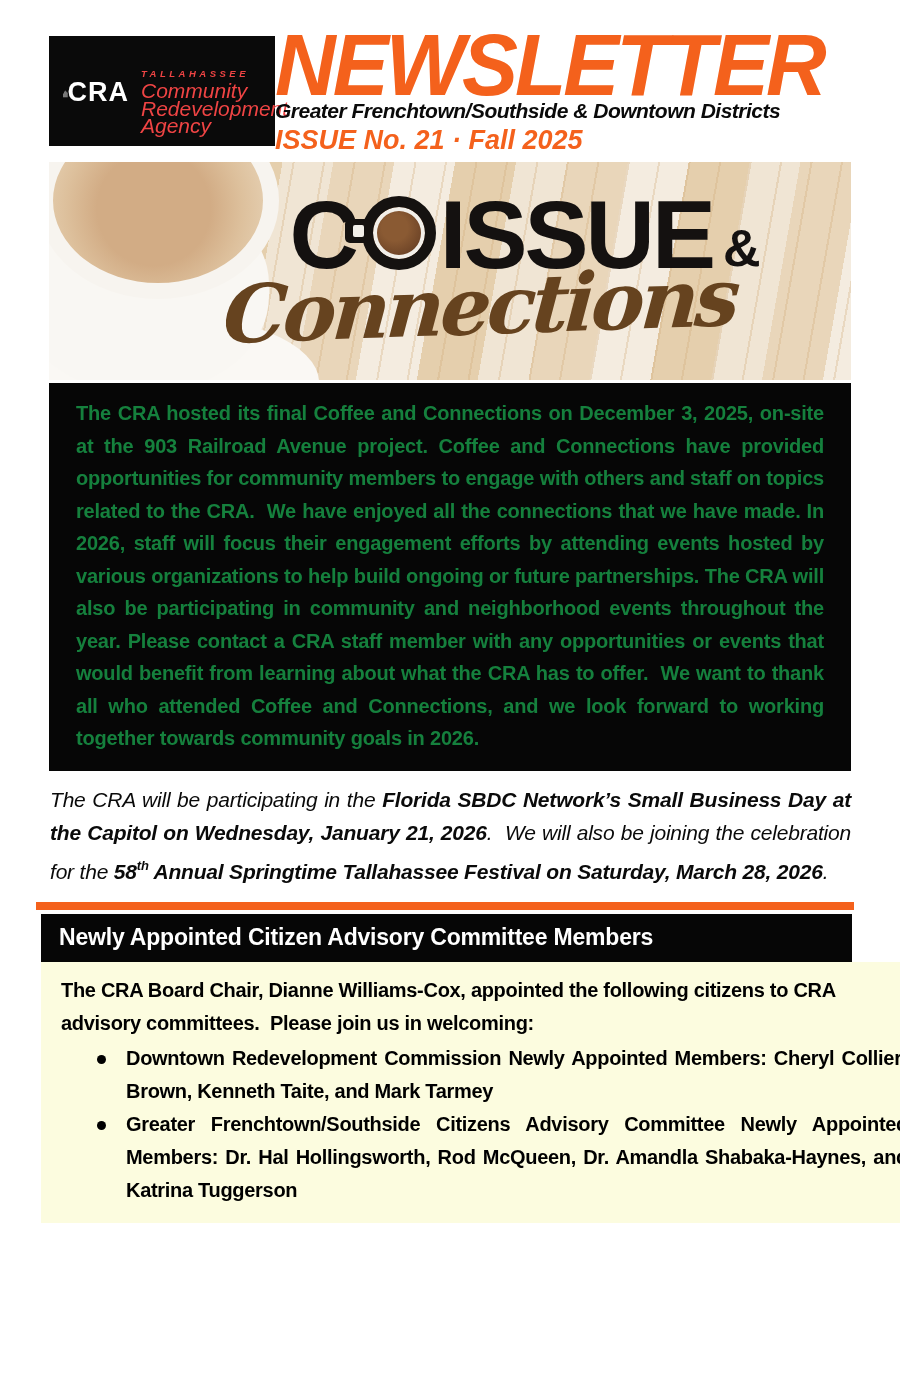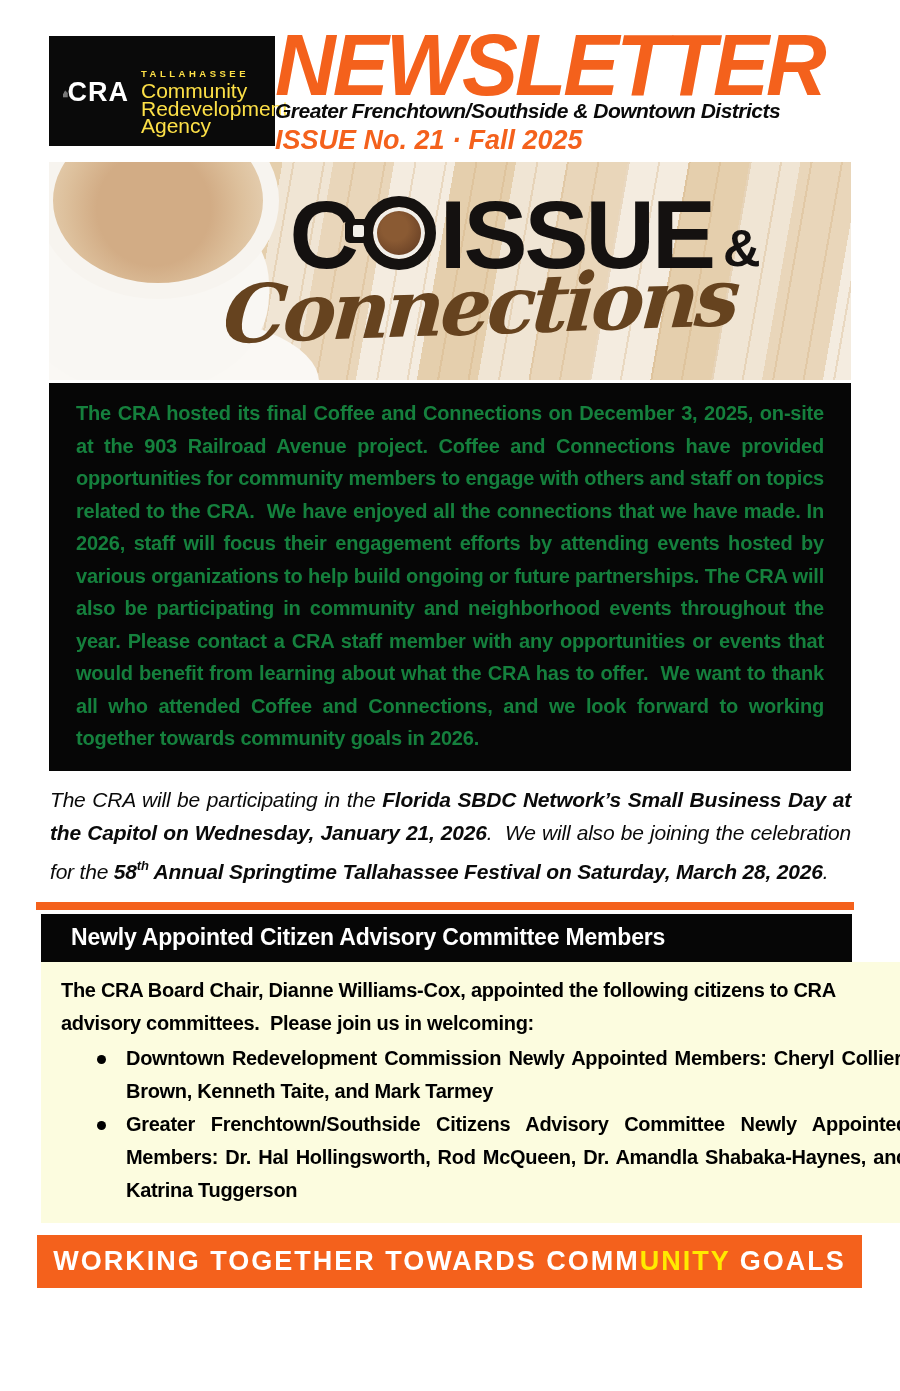--- a/index.html
+++ b/index.html
@@ -27,21 +27,21 @@
   }
   .logo-left {
     width: 66px;
     display: flex; flex-direction: row; align-items: center;
   }
   .logo-left svg { display: block; margin-top: 2px; }
   .logo-brand {
     color: #fff; font-weight: 700; font-size: 27px; line-height: 25px;
     letter-spacing: 1px; margin-top: -1px;
   }
-  .logo-right { padding: 28px 0 0 12px; color: #fde047; }
+  .logo-right { padding: 28px 0 0 12px; color: #ef4444; font-style: italic; }
   .logo-city {
     font-size: 9.5px; letter-spacing: 3.5px; font-weight: 700; margin-bottom: 3px;
   }
   .logo-line { font-size: 21px; line-height: 17.5px; font-weight: 400; }
 
   .masthead-text { flex: 1; margin-top: -4px; font-style: italic; }
   .nl-title {
     color: #f4611c;
     font-size: 84px; line-height: 64px;
     font-weight: 700; letter-spacing: -3px;
@@ -155,21 +155,21 @@
   .divider {
     margin: 14px 0 0 36px;
     width: 818px; height: 8px;
     background: #f4611c;
   }
   .committee-header {
     margin: 4px 0 0 41px;
     width: 811px; height: 48px;
     background: #060606;
     box-sizing: border-box;
-    padding-left: 30px;
+    padding-left: 18px;
     display: flex; align-items: center;
   }
   .committee-header span {
     color: #fff; font-size: 23px; font-weight: 700; letter-spacing: -0.2px;
   }
   .committee-box {
     margin: 0 0 0 41px;
     width: 895px;
     background: #fcfcdf;
     box-sizing: border-box;
@@ -293,15 +293,14 @@
     <div class="bullet-item">
       <span class="bullet-dot"></span>
       <span class="bullet-text">Downtown Redevelopment Commission Newly Appointed Members: Cheryl Collier-Brown, Kenneth Taite, and Mark Tarmey</span>
     </div>
     <div class="bullet-item">
       <span class="bullet-dot"></span>
       <span class="bullet-text">Greater Frenchtown/Southside Citizens Advisory Committee Newly Appointed Members: Dr. Hal Hollingsworth, Rod McQueen, Dr. Amandla Shabaka-Haynes, and Katrina Tuggerson</span>
     </div>
   </div>
 
-  <footer class="footer-banner"><span>WORKING TOGETHER TOWARDS COMM</span><span class="unity">UNITY</span><span> GOALS</span></footer>
 
 </div>
 
 </body></html>

